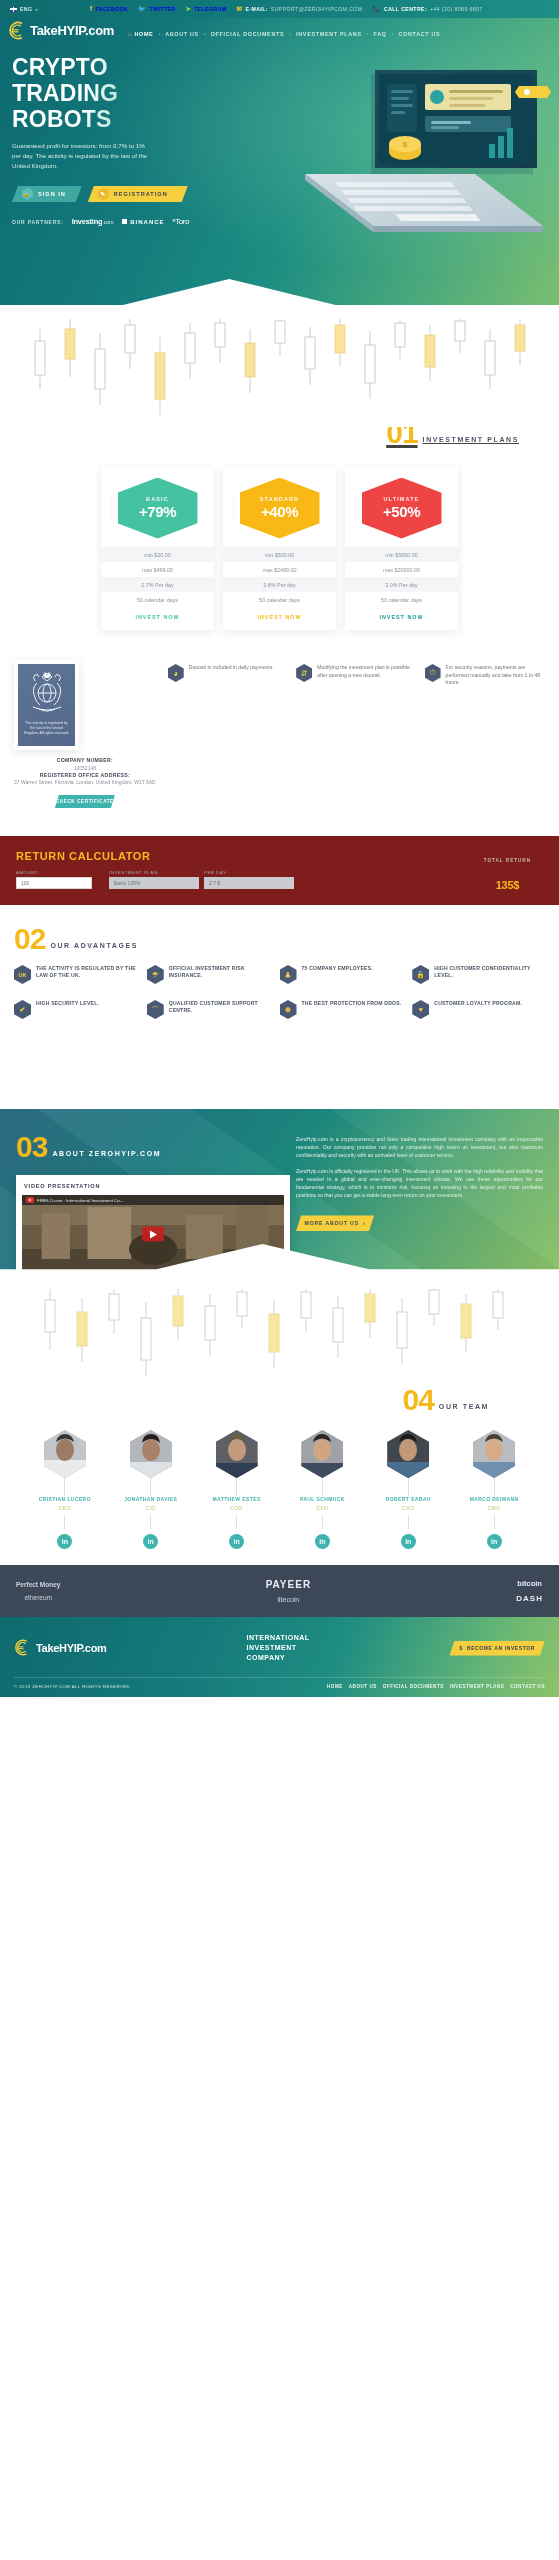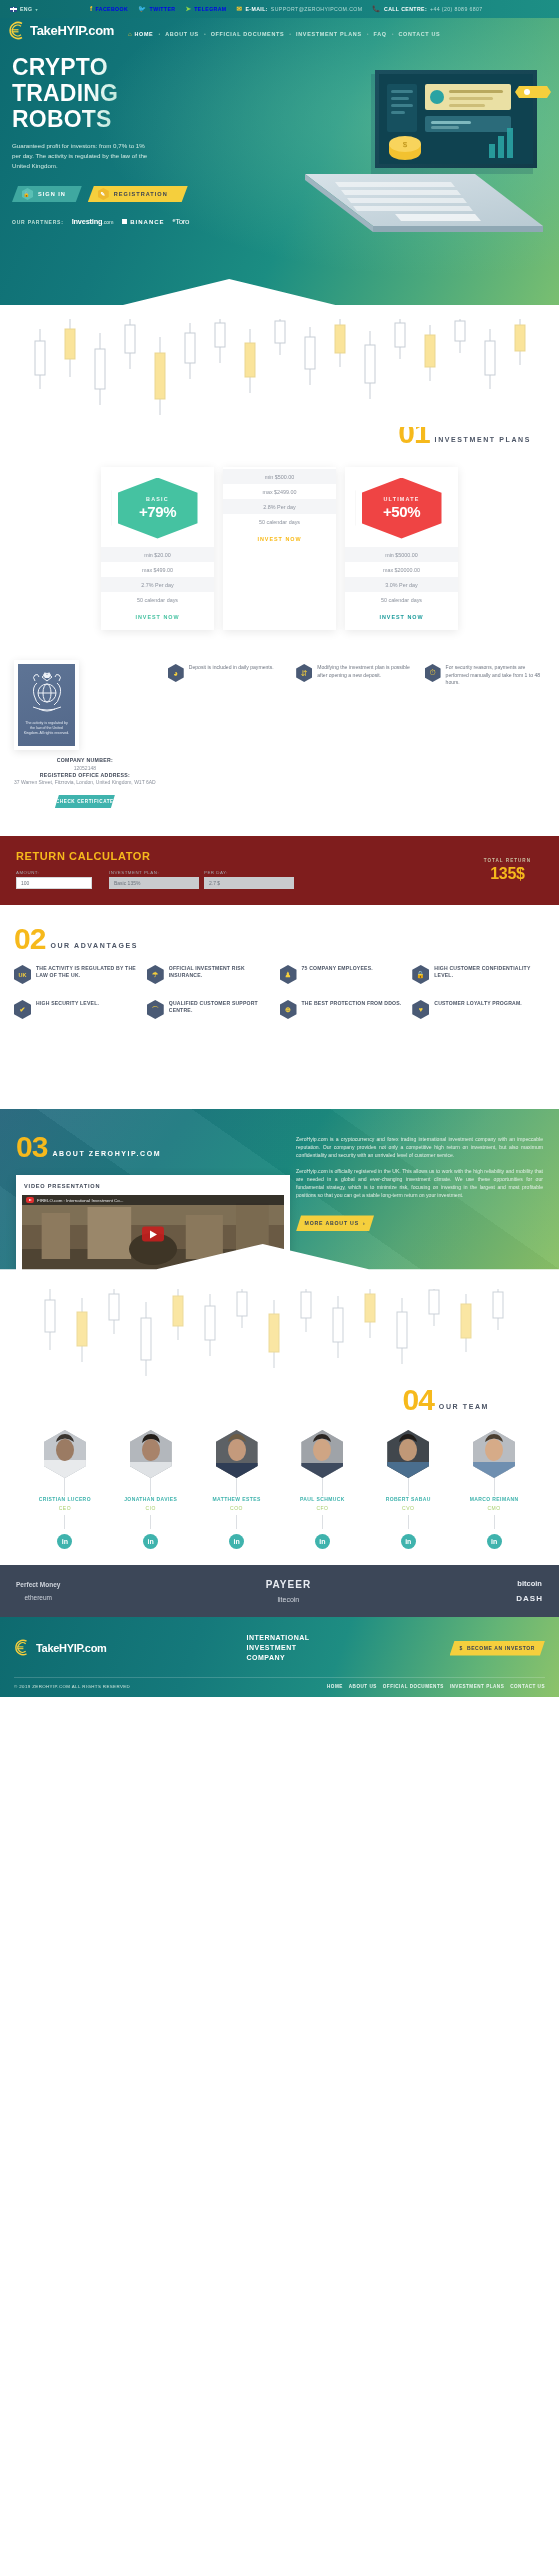--- a/index.html
+++ b/index.html
@@ -95,21 +95,21 @@
 
   
   .candles{ position:relative; height:108px; background:#fff; overflow:hidden; margin-top:-1px;}
   .candles svg{ position:absolute; left:0; top:0; }
 
   
   .sec-head{ display:flex; align-items:flex-end; gap:5px; }
   .sec-num{ font-size:30px; font-weight:bold; color:#f6b91c; line-height:24px; letter-spacing:-1px;}
   .sec-title{ font-size:7px; font-weight:bold; letter-spacing:1.6px; color:#4b5465; padding-bottom:2px;}
 
-  .plans-head{ display:flex; justify-content:flex-end; padding:0 28px 0 0; margin-top:-6px;}
+  .plans-head{ display:flex; justify-content:flex-end; padding:0 40px 0 0; margin-top:-6px;text-decoration:underline;}
 
   
   .plans{ display:flex; justify-content:center; gap:9px; margin-top:22px; padding:0 16px;}
   .plan{ width:113px; background:#fff; box-shadow:0 2px 9px rgba(0,0,0,.09); padding-bottom:10px;}
   .plan-hexwrap{ height:78px; position:relative; display:flex; justify-content:center; padding-top:6px;}
   .hex-outer{
     width:92px;height:70px;
     background:#fff;
     clip-path:polygon(50% 0,100% 25%,100% 75%,50% 100%,0 75%,0 25%);
     display:flex;align-items:center;justify-content:center;
@@ -158,21 +158,21 @@
   .fld{ }
   .fld label{ display:block; font-size:4.4px; letter-spacing:.5px; color:#a4a8ae; margin-bottom:2px;}
   .fld input, .fld .fake{
     height:12px; border:1px solid #d6d8da; background:#fff; font-size:5px; color:#6d737c;
     padding:0 4px; display:flex; align-items:center; font-family:"Liberation Sans", sans-serif;
   }
   .fld .fake{ background:#c9cbce; border-color:#c9cbce;}
   .w-amount{ width:88px;} .w-plan{ width:90px;} .w-day{ width:90px;}
   .total{ position:absolute; right:28px; top:22px; text-align:center;}
   .total .lbl{ font-size:4.6px; letter-spacing:1px; color:#c9bfa2; font-weight:bold;}
-  .total .val{ font-size:16px; font-weight:bold; color:#f6b91c; letter-spacing:-.3px; margin-top:2px;}
+  .total .val{ font-size:11px; font-weight:bold; color:#f6b91c; letter-spacing:-.3px; margin-top:16px;}
 
   
   .adv{ padding:22px 14px 26px;}
   .adv-grid{ display:flex; flex-wrap:wrap; margin-top:14px;}
   .adv-item{ width:25%; display:flex; gap:5px; margin-bottom:16px; padding-right:6px;}
   .adv-hex{
     width:17px;height:19px;flex:0 0 17px;background:#4a5a75;
     clip-path:polygon(50% 0,100% 25%,100% 75%,50% 100%,0 75%,0 25%);
     display:flex;align-items:center;justify-content:center;color:#f5cf3d;font-size:7px;font-weight:bold;
   }
@@ -494,20 +494,28 @@
       <div class="plan-rows">
         <div>min $20.00</div>
         <div>max $499.00</div>
         <div>2.7% Per day</div>
         <div>50 calendar days</div>
       </div>
       <div class="plan-cta" style="color:#45c2a1">INVEST NOW</div>
     </div>
 
     <div class="plan">
+      <div class="plan-hexwrap">
+        <div class="hex-outer">
+          <div class="hex-inner" style="background:#f8b916">
+            <span class="pname">STANDARD</span>
+            <span class="ppct">+40%</span>
+          </div>
+        </div>
+      </div>
       <div class="plan-rows">
         <div>min $500.00</div>
         <div>max $2499.00</div>
         <div>2.8% Per day</div>
         <div>50 calendar days</div>
       </div>
       <div class="plan-cta" style="color:#f8b916">INVEST NOW</div>
     </div>
 
 

